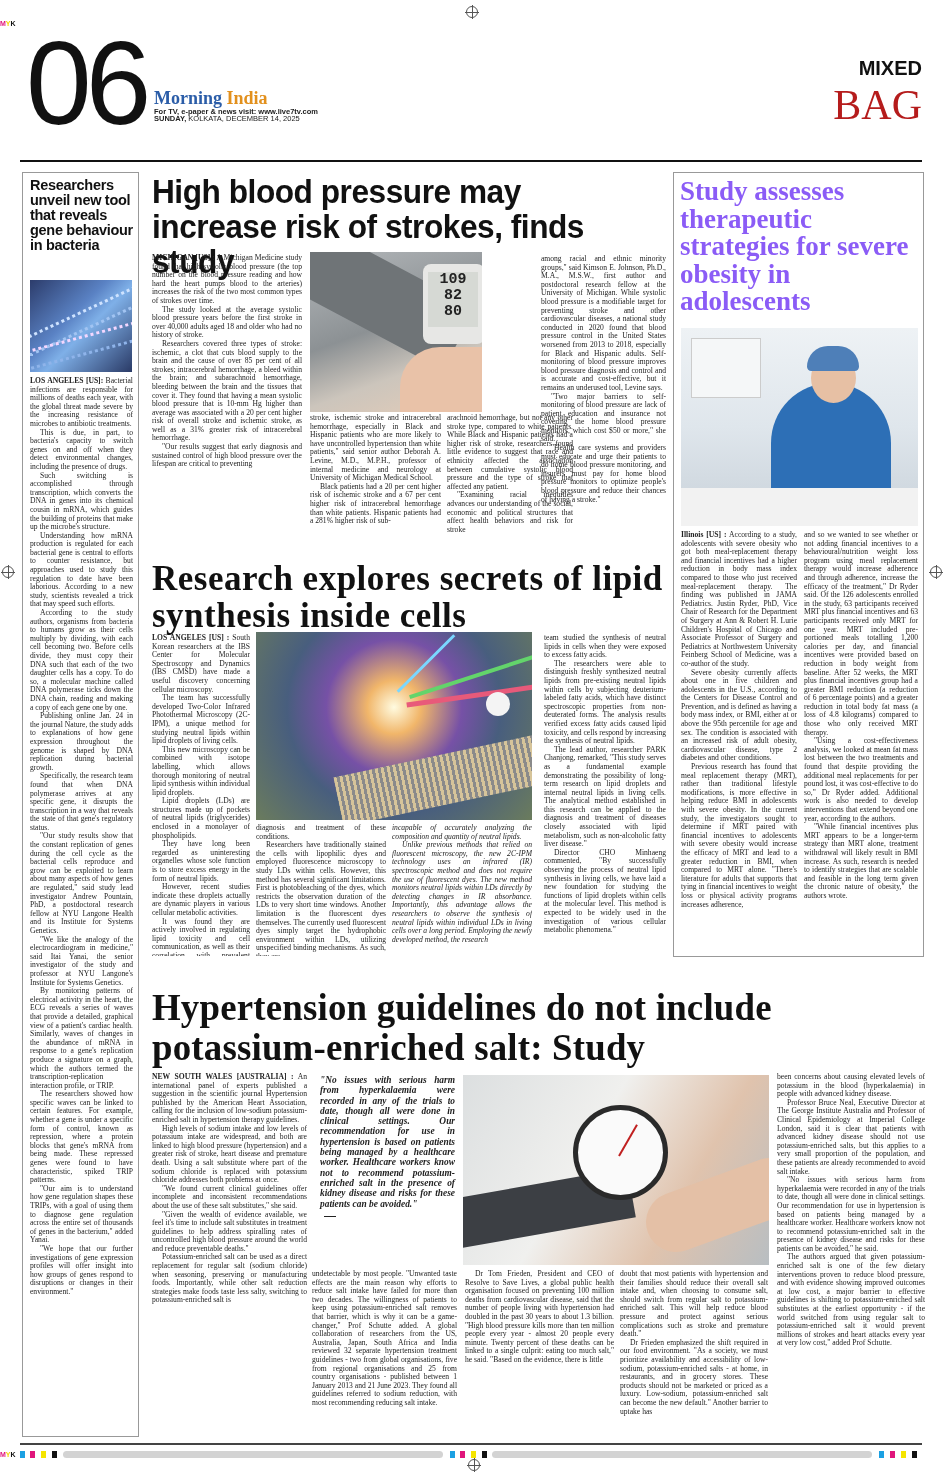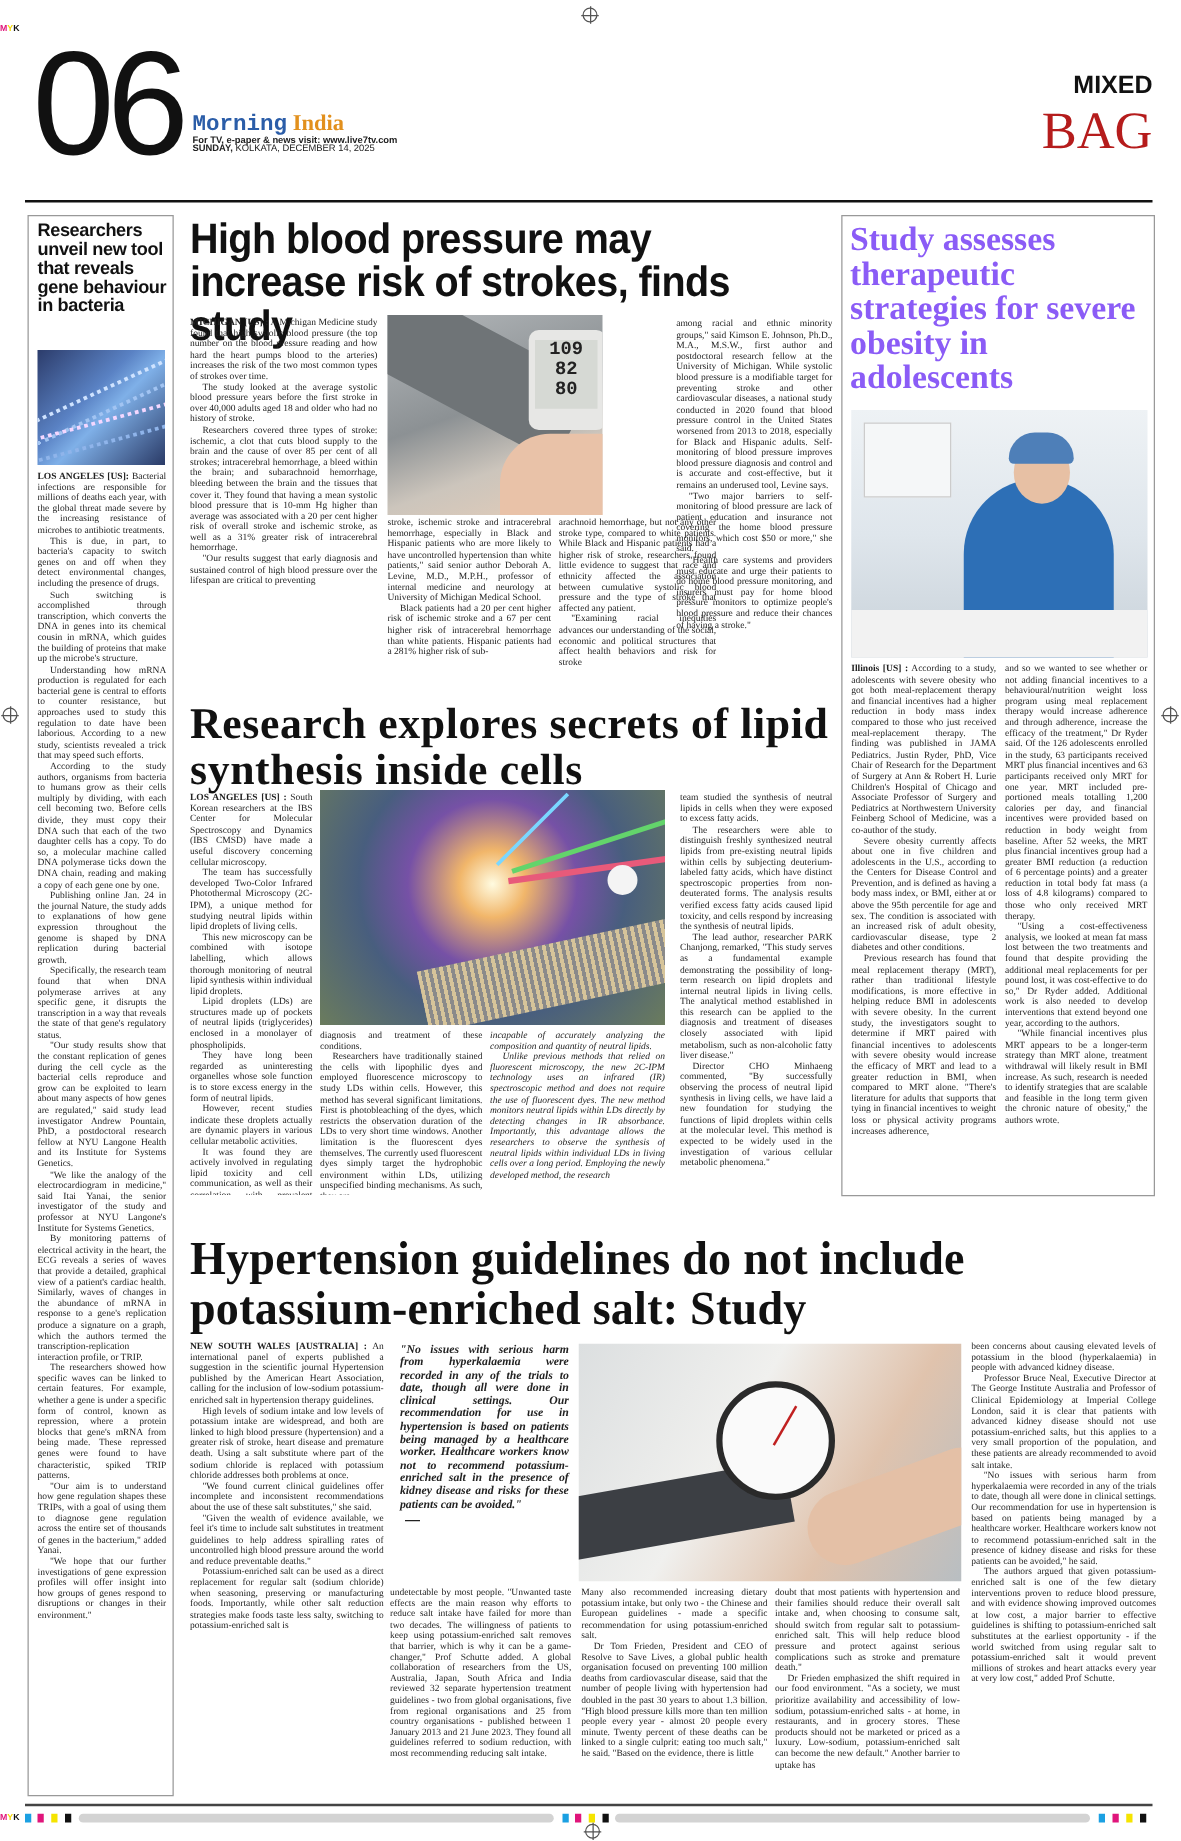--- a/index.html
+++ b/index.html
@@ -10,21 +10,21 @@
   .reg::before { content: ""; position: absolute; left: 5px; top: -2px; width: 1px; height: 14px; background: #555; }
   .reg::after { content: ""; position: absolute; top: 5px; left: -2px; height: 1px; width: 14px; background: #555; }
 
   .cmyk-mark { position: absolute; font: bold 7px "Liberation Sans", sans-serif; }
   .cmyk-mark .m { color: #e0157b; } .cmyk-mark .y { color: #f2d600; } .cmyk-mark .k { color: #111; }
 
   
   .page-num { position: absolute; left: 26px; top: 24px; font: 118px/1 "Liberation Sans", sans-serif; letter-spacing: -6px; color: #111; }
   .visit { position: absolute; left: 154px; top: 76px; font: bold 7.5px "Liberation Sans", sans-serif; color: #222; margin-top: 31px; }
   .brand { position: absolute; left: 154px; top: 88px; font: bold 18px "Liberation Serif", serif; }
-  .brand .b1 { color: #2b5da8; font-family: Liberation Mono, monospace; } .brand .b2 { color: #e2901d; }
+  .brand .b1 { color: #2b5da8; } .brand .b2 { color: #e2901d; }
   .dateline { position: absolute; left: 154px; top: 114px; font: 7.5px "Liberation Sans", sans-serif; color: #222; }
   .dateline b { font-weight: bold; }
   .section1 { position: absolute; right: 23px; top: 57px; font: bold 20px "Liberation Sans", sans-serif; color: #111; }
   .section2 { position: absolute; right: 23px; top: 84px; font: 42px/1 "Liberation Serif", serif; color: #b51c1c; }
   .top-rule { position: absolute; left: 20px; right: 23px; top: 160px; height: 2px; background: #111; }
   .bottom-rule { position: absolute; left: 20px; right: 23px; top: 1443px; height: 2px; background: #444; }
 
   .col { position: absolute; font-size: 7.6px; line-height: 8.6px; text-align: justify; color: #222; }
   .col p { text-indent: 10px; }
   .col p.first { text-indent: 0; }
@@ -208,21 +208,20 @@
 <div class="img-hyper">
   <div class="cuff"></div>
     <div class="arm"></div>
     <div class="gauge"></div>
     <div class="needle"></div>
 </div>
 <div class="col" style="left:312px;top:1270px;width:145px;height:168px;overflow:hidden;">
   <p class="first">undetectable by most people. "Unwanted taste effects are the main reason why efforts to reduce salt intake have failed for more than two decades. The willingness of patients to keep using potassium-enriched salt removes that barrier, which is why it can be a game-changer," Prof Schutte added. A global collaboration of researchers from the US, Australia, Japan, South Africa and India reviewed 32 separate hypertension treatment guidelines - two from global organisations, five from regional organisations and 25 from country organisations - published between 1 January 2013 and 21 June 2023. They found all guidelines referred to sodium reduction, with most recommending reducing salt intake.</p>
 </div>
 <div class="col" style="left:465px;top:1270px;width:149px;height:168px;overflow:hidden;">
-  <p class="first">Many also recommended increasing dietary potassium intake, but only two - the Chinese and European guidelines - made a specific recommendation for using potassium-enriched salt.</p>
   <p>Dr Tom Frieden, President and CEO of Resolve to Save Lives, a global public health organisation focused on preventing 100 million deaths from cardiovascular disease, said that the number of people living with hypertension had doubled in the past 30 years to about 1.3 billion. "High blood pressure kills more than ten million people every year - almost 20 people every minute. Twenty percent of these deaths can be linked to a single culprit: eating too much salt," he said. "Based on the evidence, there is little</p>
 </div>
 <div class="col" style="left:620px;top:1270px;width:148px;height:168px;overflow:hidden;">
   <p class="first">doubt that most patients with hypertension and their families should reduce their overall salt intake and, when choosing to consume salt, should switch from regular salt to potassium-enriched salt. This will help reduce blood pressure and protect against serious complications such as stroke and premature death."</p>
   <p>Dr Frieden emphasized the shift required in our food environment. "As a society, we must prioritize availability and accessibility of low-sodium, potassium-enriched salts - at home, in restaurants, and in grocery stores. These products should not be marketed or priced as a luxury. Low-sodium, potassium-enriched salt can become the new default." Another barrier to uptake has</p>
 </div>
 <div class="col" style="left:777px;top:1073px;width:148px;height:365px;overflow:hidden;">
   <p class="first">been concerns about causing elevated levels of potassium in the blood (hyperkalaemia) in people with advanced kidney disease.</p>
   <p>Professor Bruce Neal, Executive Director at The George Institute Australia and Professor of Clinical Epidemiology at Imperial College London, said it is clear that patients with advanced kidney disease should not use potassium-enriched salts, but this applies to a very small proportion of the population, and these patients are already recommended to avoid salt intake.</p>
   <p>"No issues with serious harm from hyperkalaemia were recorded in any of the trials to date, though all were done in clinical settings. Our recommendation for use in hypertension is based on patients being managed by a healthcare worker. Healthcare workers know not to recommend potassium-enriched salt in the presence of kidney disease and risks for these patients can be avoided," he said.</p>

